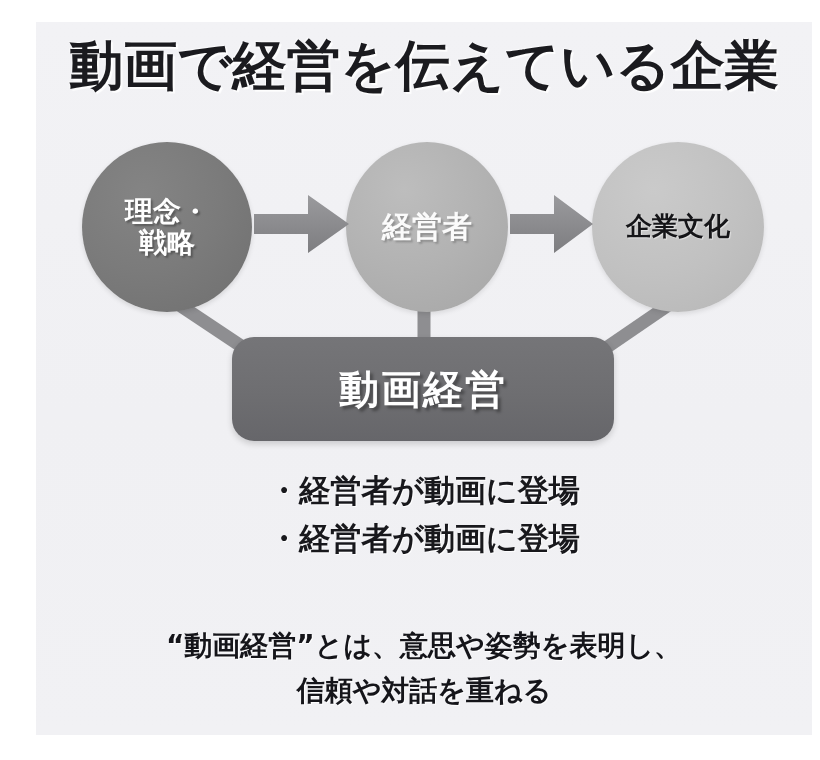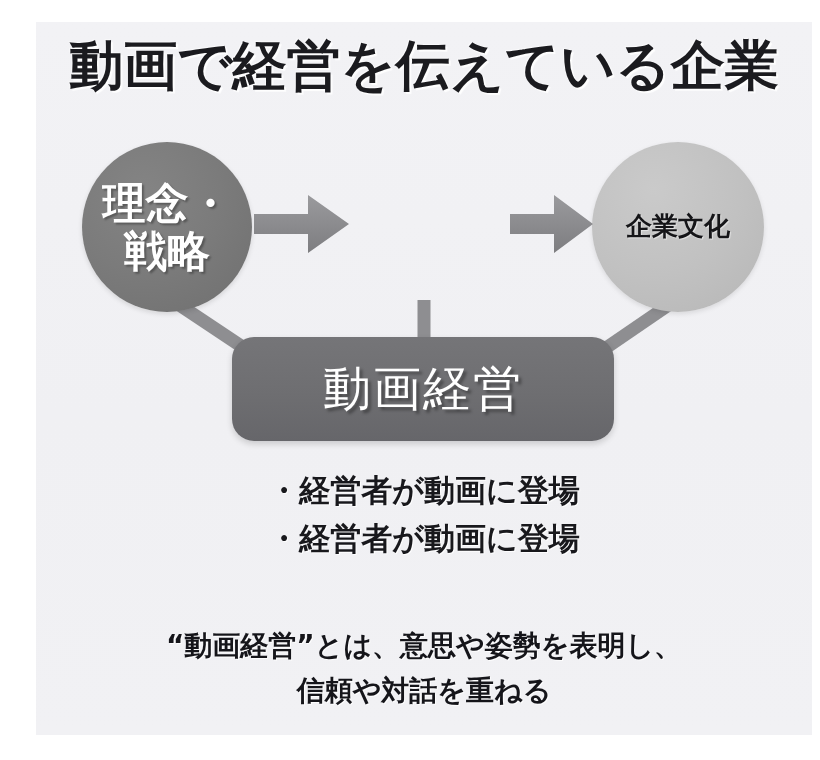--- a/index.html
+++ b/index.html
@@ -67,21 +67,21 @@
     line-height: 1.12;
     font-weight: 700;
   }
   #circle-strategy {
     left: 68px;
     top: 142px;
     width: 170px;
     height: 170px;
     background: radial-gradient(circle at 36% 30%, #848484 0%, #7b7b7b 48%, #6f6f6f 100%);
     color: #ffffff;
-    font-size: 43px;
+    font-size: 28px;
     text-shadow: 2px 2px 2px rgba(0,0,0,0.30);
     box-shadow: 0 2px 5px rgba(0,0,0,0.12);
   }
   #circle-manager {
     left: 332px;
     top: 142px;
     width: 162px;
     height: 170px;
     background: radial-gradient(circle at 36% 28%, #bdbdbd 0%, #b2b2b2 50%, #a6a6a6 100%);
     color: #fbfbfb;
@@ -114,22 +114,22 @@
     height: 104px;
     border-radius: 22px;
     background: linear-gradient(180deg, #757578 0%, #6e6e71 55%, #66666a 100%);
     box-shadow: 0 3px 6px rgba(0,0,0,0.16);
     display: flex;
     align-items: center;
     justify-content: center;
   }
   #center-box-label {
     color: #ffffff;
-    font-size: 48px;
-    font-weight: 400;
+    font-size: 40px;
+    font-weight: 700;
     letter-spacing: 2px;
     text-shadow: 3px 3px 3px rgba(0,0,0,0.35);
   }
 
   
   #bullets {
     position: absolute;
     left: 0;
     top: 466px;
     width: 820px;
@@ -179,20 +179,23 @@
     <line x1="410" y1="300" x2="410" y2="352" stroke="#8e8e91" stroke-width="13" stroke-linecap="butt"></line>
 
     <line x1="662" y1="300" x2="586" y2="352" stroke="#8e8e91" stroke-width="13" stroke-linecap="butt"></line>
   </svg>
 
   <div class="circle" id="circle-strategy">
     <span class="circle-line">理念・</span>
     <span class="circle-line">戦略</span>
   </div>
 
+  <div class="circle" id="circle-manager">
+    <span class="circle-line">経営者</span>
+  </div>
 
   <div class="circle" id="circle-culture">
     <span class="circle-line">企業文化</span>
   </div>
 
   <svg class="arrow" id="arrow-1" style="left:240px; top:193px;" width="96" height="62" viewBox="0 0 96 62">
     <defs>
       <linearGradient id="agrad1" x1="0" y1="0" x2="0" y2="1">
         <stop offset="0%" stop-color="#9a9a9d"></stop>
         <stop offset="55%" stop-color="#8a8a8d"></stop>

